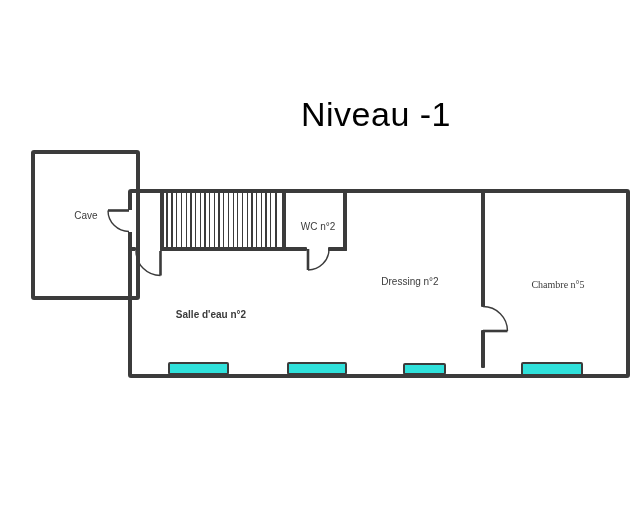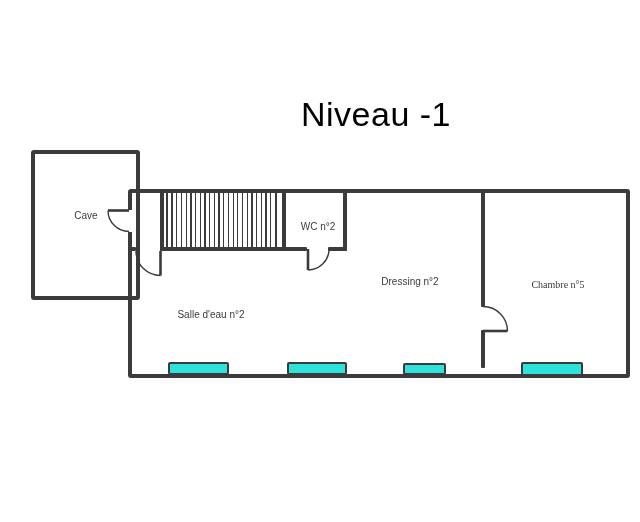--- a/index.html
+++ b/index.html
@@ -48,21 +48,21 @@
   #window-3{left:403px;top:363px;width:43px;height:12px;}
   #window-4{left:521px;top:362px;width:62px;height:14px;}
   
   .room-label{
     font-size:10px;color:#3b3b3b;text-align:center;white-space:nowrap;
   }
   #label-cave    {left:56px; top:210px;width:60px;}
   #label-wc      {left:288px;top:221px;width:60px;text-align:center;}
   #label-dressing{left:370px;top:276px;width:80px;}
   #label-chambre {left:517px;top:279px;width:82px;font-family:Liberation Serif, serif;}
-  #label-salle   {left:168px;top:309px;width:86px;}
+  #label-salle   {left:168px;top:309px;width:86px;font-weight:bold;}
   
   #doors-layer{left:0;top:0;width:640px;height:522px;pointer-events:none;}
   #doors-layer path{stroke:var(--wall);fill:none;}
   .door-arc{stroke-width:1.4px;}
   .door-leaf{stroke-width:2.6px;}
   
   #watermark{
     right:-34px;bottom:-26px;width:150px;height:150px;border-radius:50%;
     border:28px solid rgba(0,0,0,0.015);
   }

